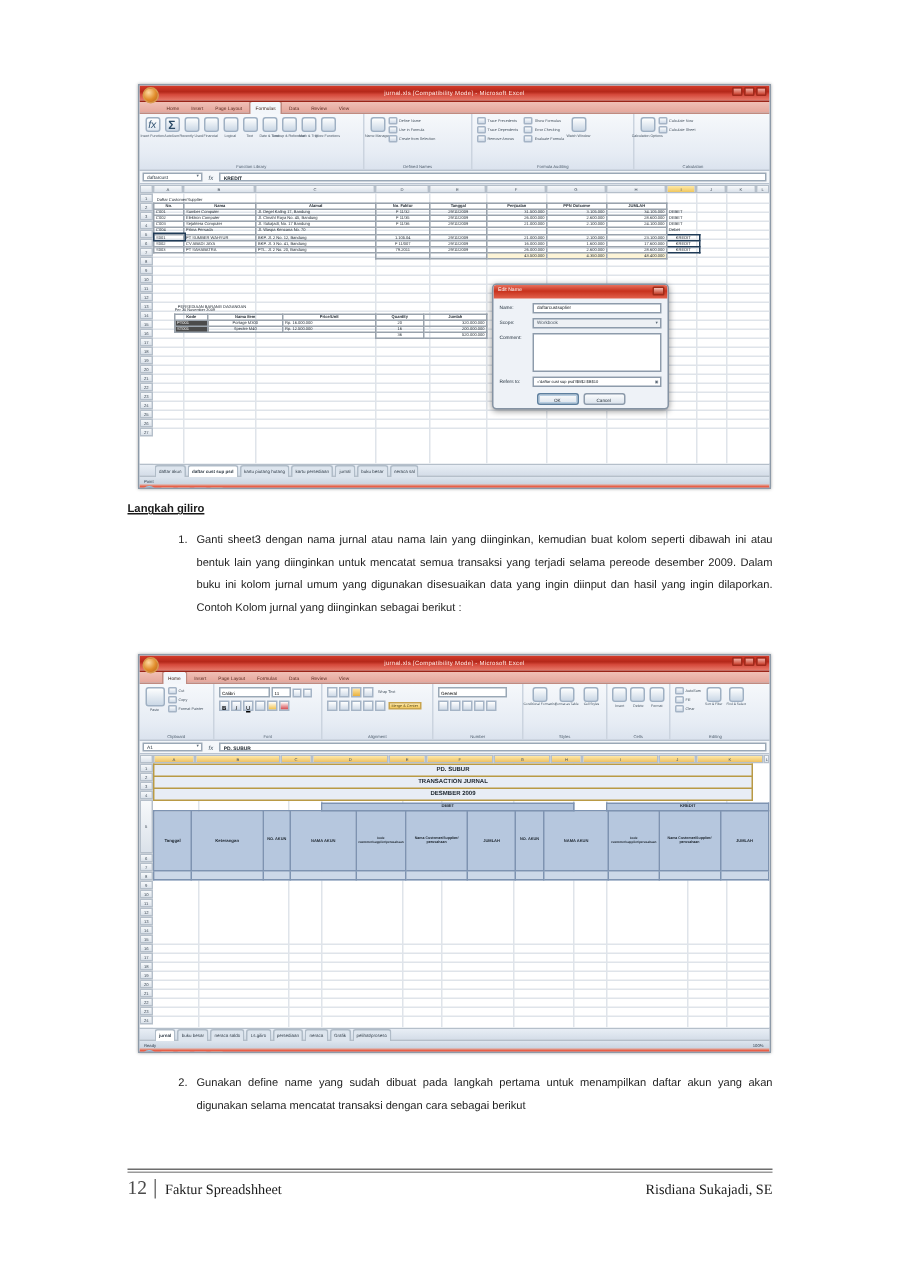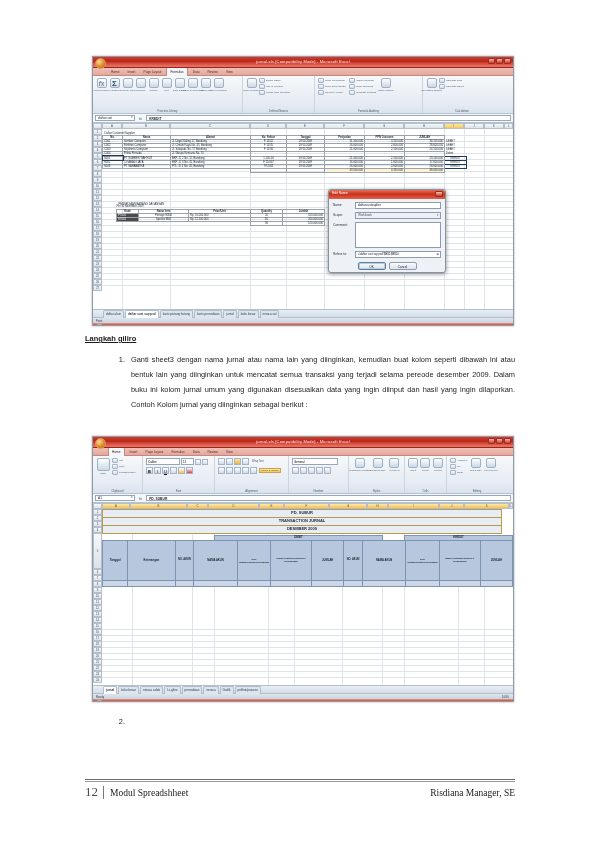--- a/index.html
+++ b/index.html
@@ -1030,23 +1030,24 @@
       <i style="background:linear-gradient(180deg,#ffd98a,#e8a531);"></i>
       <i style="background:linear-gradient(180deg,#ff9a86,#d1472d);"></i>
       <i style="background:linear-gradient(180deg,#9dc4ef,#2f6fb5);"></i>
       <i style="background:linear-gradient(180deg,#b8e6a8,#3f8c3a);"></i>
 
     </div>
   </div>
 
   <div class="para" style="left:131px; top:714px; width:384px;">
     <span class="num">2.</span>
+    <span>Gunakan define name yang sudah dibuat pada langkah pertama untuk menampilkan daftar akun yang akan digunakan selama mencatat transaksi dengan cara sebagai berikut</span>
   </div>
 
   <div class="footer-rule"></div>
   <div class="footer">
     <span class="pgnum">12</span>
     <span class="pgdiv"></span>
-    <span class="ftxt">Modul Spreadshheet</span>
-    <span class="fright">Risdiana Manager, SE</span>
+    <span class="ftxt">Faktur Spreadshheet</span>
+    <span class="fright">Risdiana Sukajadi, SE</span>
   </div>
 
 </div>
 
 </body></html>

